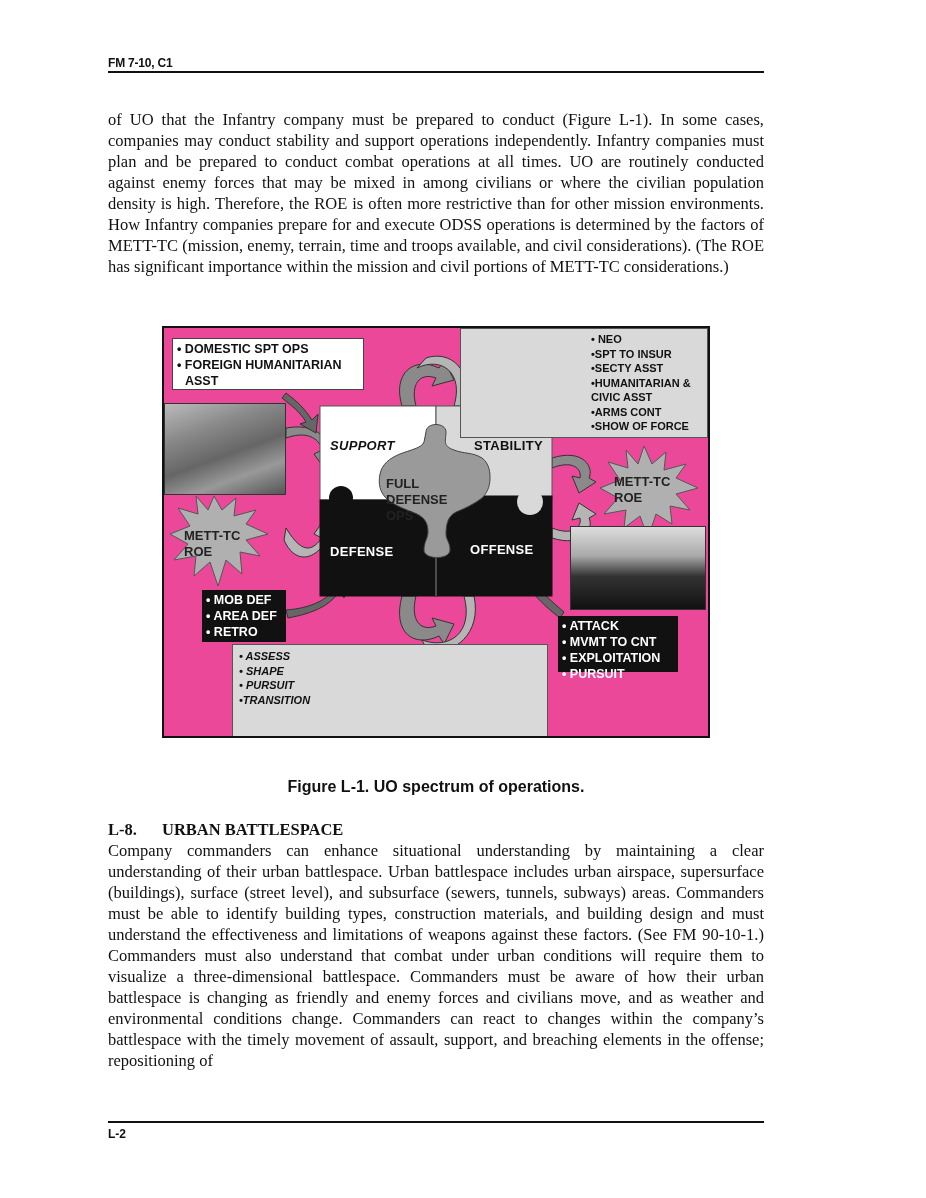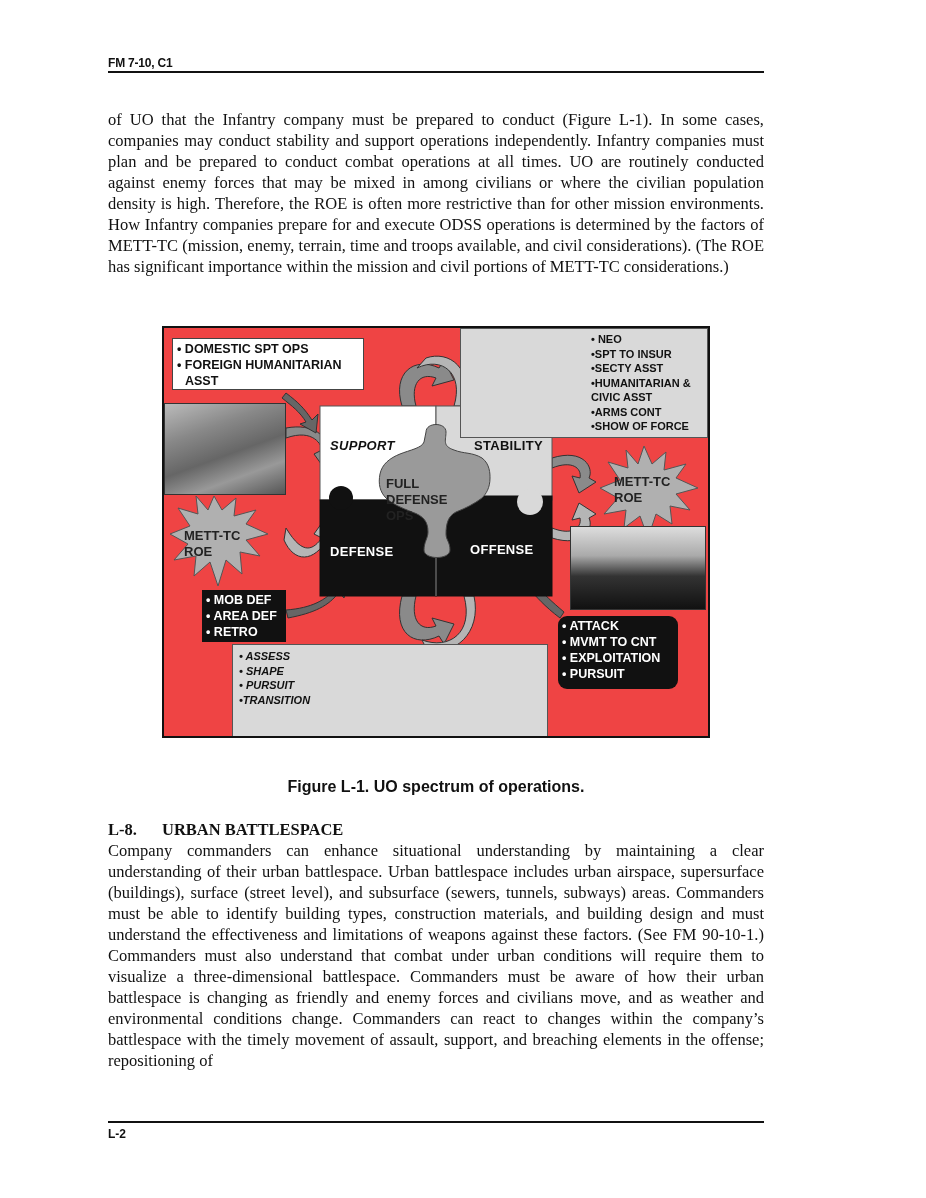--- a/index.html
+++ b/index.html
@@ -2,21 +2,21 @@
 <html><head>
 <meta charset="utf-8">
 <style>
   html, body { margin: 0; padding: 0; background: #ffffff; }
   body { width: 926px; height: 1198px; position: relative; overflow: hidden; color: #111; }
   .header { position: absolute; left: 108px; top: 56px; width: 656px; border-bottom: 2px solid #111; height: 15px; }
   .header span { font-family: "Liberation Sans", sans-serif; font-weight: bold; font-size: 12px; letter-spacing: -0.2px; position: absolute; left: 0; top: 0; }
   .para { position: absolute; left: 108px; width: 656px; font-family: "Liberation Serif", serif; font-size: 16.5px; line-height: 21px; text-align: justify; }
   .para1 { top: 109px; }
   .para2 { top: 840px; }
-  .figure { position: absolute; left: 162px; top: 326px; width: 544px; height: 408px; border: 2px solid #111; background: #ef4444; font-family: "Liberation Sans", sans-serif; font-weight: bold; overflow: hidden; }
+  .figure { position: absolute; left: 162px; top: 326px; width: 544px; height: 408px; border: 2px solid #111; background: #ec4899; font-family: "Liberation Sans", sans-serif; font-weight: bold; overflow: hidden; }
   .box { position: absolute; font-size: 12.5px; line-height: 16px; }
   .box-light { background: #fff; border: 1.5px solid #444; }
   .box-grey { background: #d9d9d9; border: 1.5px solid #555; }
   .box-dark { background: #111; color: #fff; }
   .photo { position: absolute; border: 1px solid #333; }
   .photo1 { left: 0px; top: 75px; width: 120px; height: 90px; background: linear-gradient(160deg, #bbb 0%, #888 30%, #666 55%, #999 75%, #555 100%); }
   .photo2 { left: 406px; top: 198px; width: 134px; height: 82px; background: linear-gradient(180deg, #ddd 0%, #aaa 35%, #333 60%, #111 100%); }
   .puzzle-label { position: absolute; font-size: 13px; letter-spacing: 0.3px; }
   .star-text { position: absolute; font-size: 13px; text-align: left; line-height: 16px; }
   .caption { position: absolute; left: 108px; top: 778px; width: 656px; text-align: center; font-family: "Liberation Sans", sans-serif; font-weight: bold; font-size: 16px; }
@@ -115,21 +115,21 @@
     <div>METT-TC</div>
     <div>ROE</div>
   </div>
 
   <div class="box box-dark" style="left:38px;top:262px;width:84px;height:52px;padding:2px 4px;box-sizing:border-box;">
     <div>• MOB DEF</div>
     <div>• AREA DEF</div>
     <div>• RETRO</div>
   </div>
 
-  <div class="box box-dark" style="left:394px;top:288px;width:120px;height:73px;padding:2px 4px;box-sizing:border-box;border-radius:9px;">
+  <div class="box box-dark" style="left:394px;top:288px;width:120px;height:56px;padding:2px 4px;box-sizing:border-box;">
     <div>• ATTACK</div>
     <div>• MVMT TO CNT</div>
     <div>• EXPLOITATION</div>
     <div>• PURSUIT</div>
   </div>
 
   <div class="box box-grey" style="left:68px;top:316px;width:316px;height:96px;padding:4px 6px;box-sizing:border-box;">
     <div class="concept-item">• ASSESS</div>
     <div class="concept-item">• SHAPE</div>
     <div class="concept-item">• PURSUIT</div>

